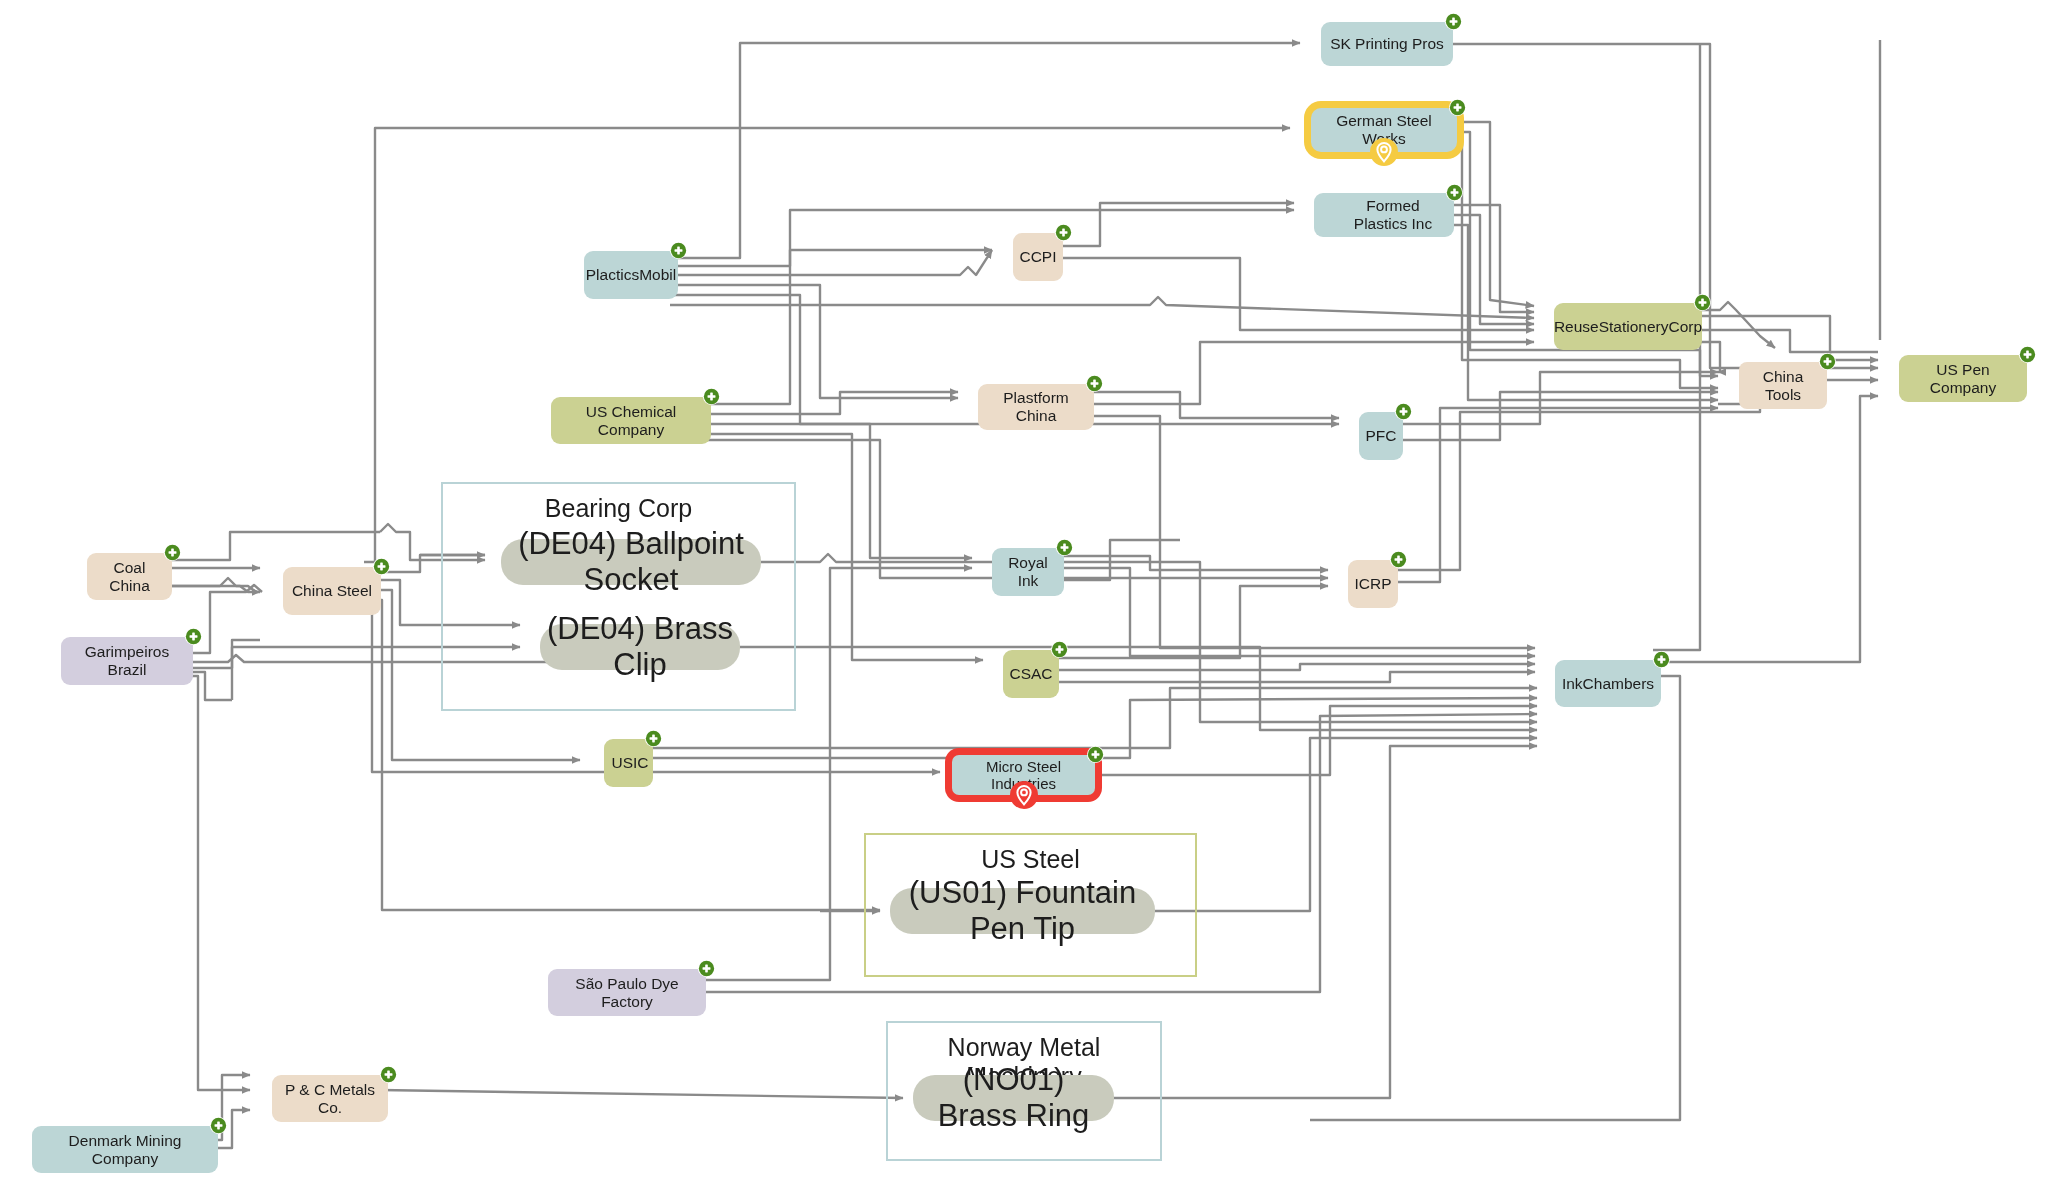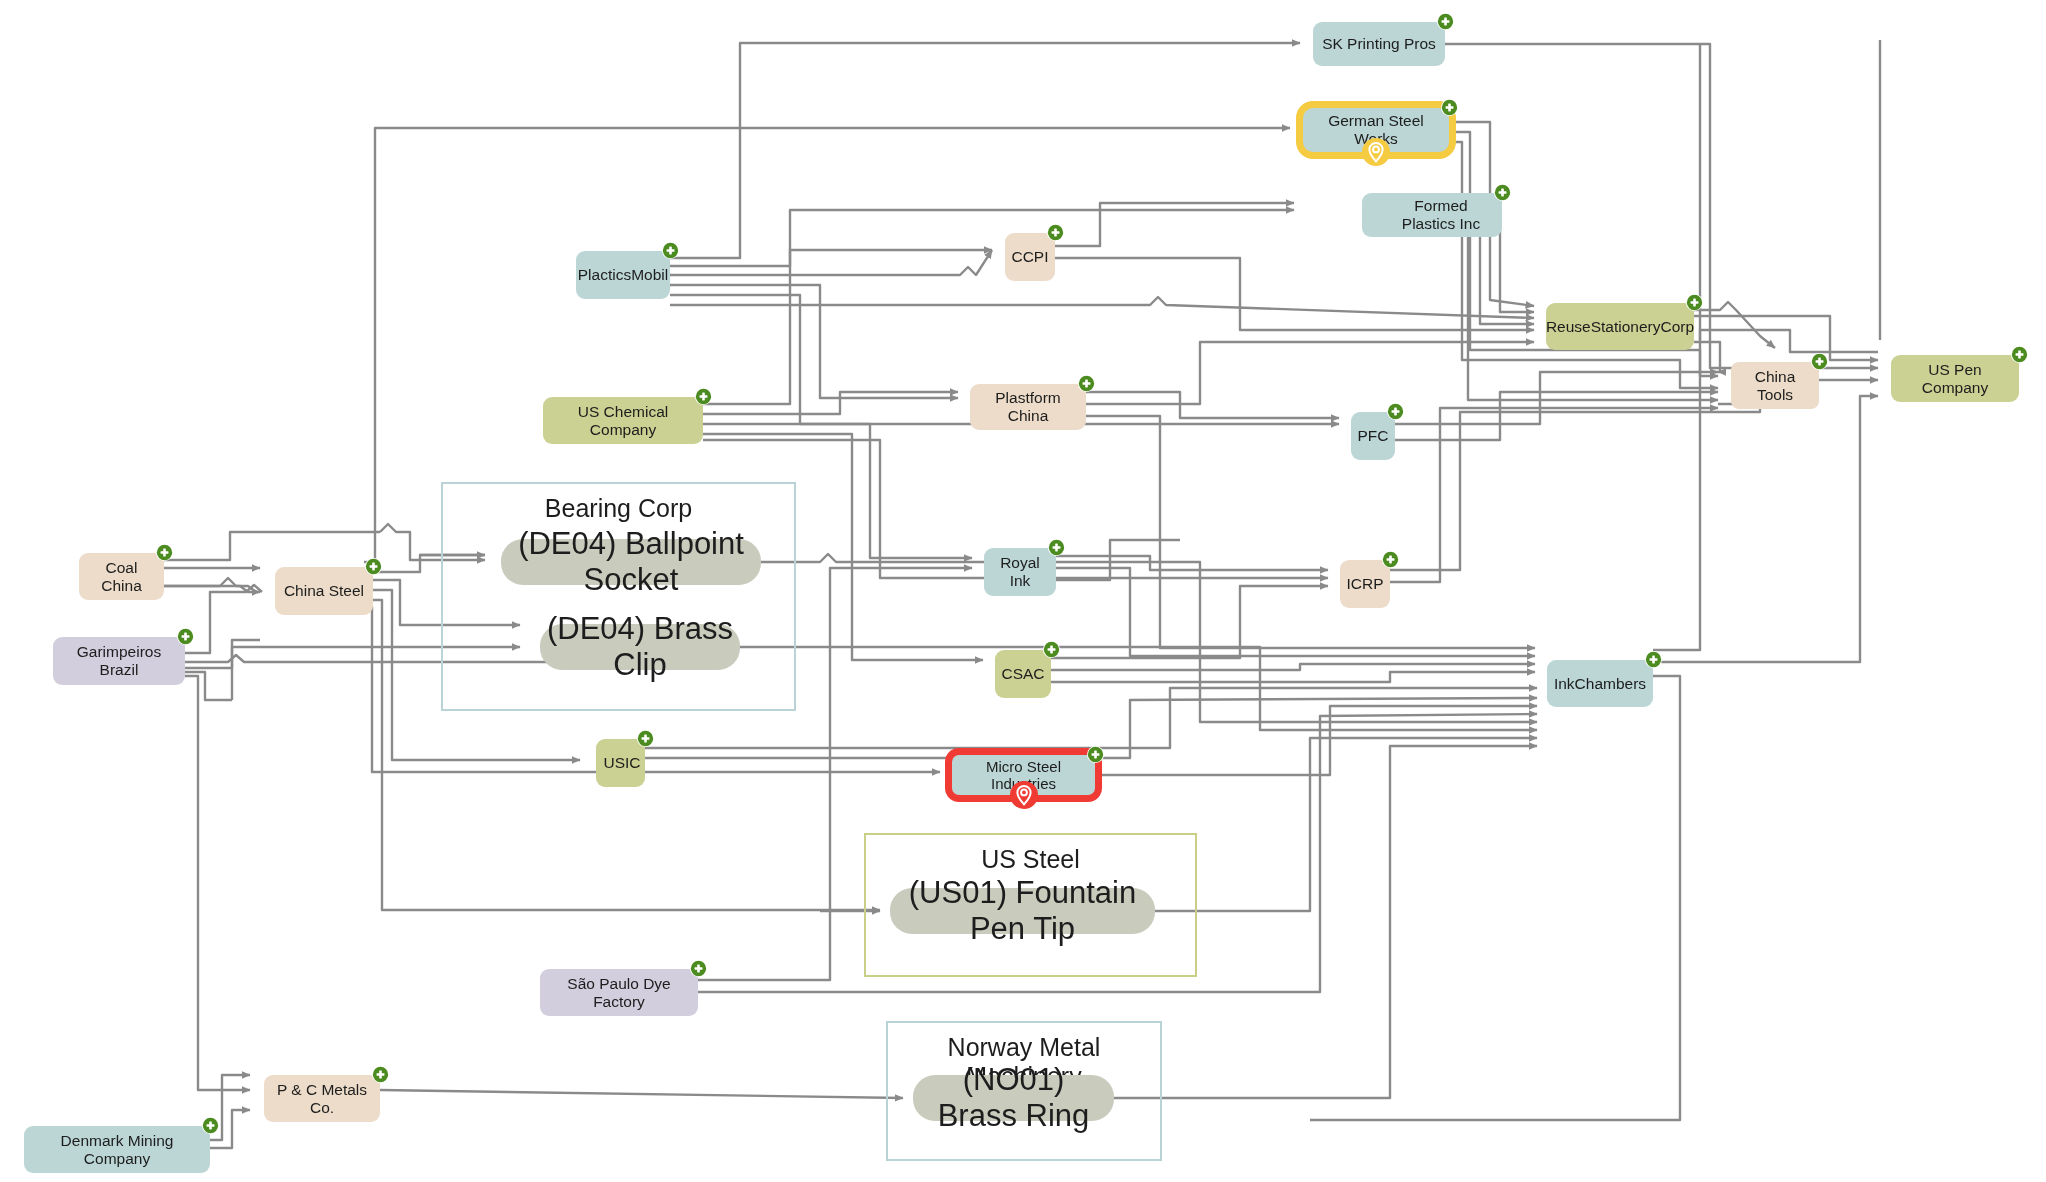--- a/index.html
+++ b/index.html
@@ -23,21 +23,21 @@
     position:absolute;
     box-sizing:border-box;
     display:flex;align-items:center;justify-content:center;
     text-align:center;
     border-radius:9px;
     color:#1d1d1d;
     line-height:1.15;
     padding:2px 6px;
     z-index:5;
   }
-  .node.small{font-size:15.5px;}
+  .node.small{font-size:15.5px;margin-left:8px;}
   .node.tiny{font-size:15px;}
   .node.part{font-size:31px;border-radius:22px;}
   
   .c-teal{background:#bcd6d6;}
   .c-tan{background:#ecdcc9;}
   .c-olive{background:#cbd192;}
   .c-lav{background:#d3cede;}
   .c-grey{background:#c9cbbd;}
 
   .node.hl-yellow{
@@ -241,21 +241,21 @@
           </svg>
         </span>
         <span class="pin-badge">
           <svg viewBox="0 0 30 30" xmlns="http://www.w3.org/2000/svg">
             <circle cx="15" cy="15" r="14" fill="#f5cb42"></circle>
             <path d="M15 6 C11.3 6 8.4 8.9 8.4 12.5 C8.4 17.2 15 24.4 15 24.4 C15 24.4 21.6 17.2 21.6 12.5 C21.6 8.9 18.7 6 15 6 Z" fill="none" stroke="#ffffff" stroke-width="2"></path>
             <circle cx="15" cy="12.4" r="2.9" fill="none" stroke="#ffffff" stroke-width="2"></circle>
           </svg>
         </span>
       </div>
-      <div class="node c-teal small" style="left: 1362px; top: 193px; width: 140px; height: 44px; padding-left: 24px;">
+      <div class="node c-teal small" style="left: 1306px; top: 193px; width: 140px; height: 44px; padding-left: 24px;">
     <span class="node-label">Formed Plastics Inc</span>
   <span class="plus-badge">
           <svg viewBox="0 0 20 20" xmlns="http://www.w3.org/2000/svg">
             <circle cx="10" cy="10" r="9" fill="#4b8b1f"></circle>
             <path d="M10 4.6 L12 4.6 L12 8 L15.4 8 L15.4 10 L12 10 L12 13.4 L10 13.4 L10 10 L6.6 10 L6.6 8 L10 8 Z" fill="#ffffff" transform="translate(-1,1)"></path>
             <rect x="5.5" y="8.6" width="9" height="2.8" fill="#ffffff"></rect>
             <rect x="8.6" y="5.5" width="2.8" height="9" fill="#ffffff"></rect>
           </svg>
         </span>
       </div>

